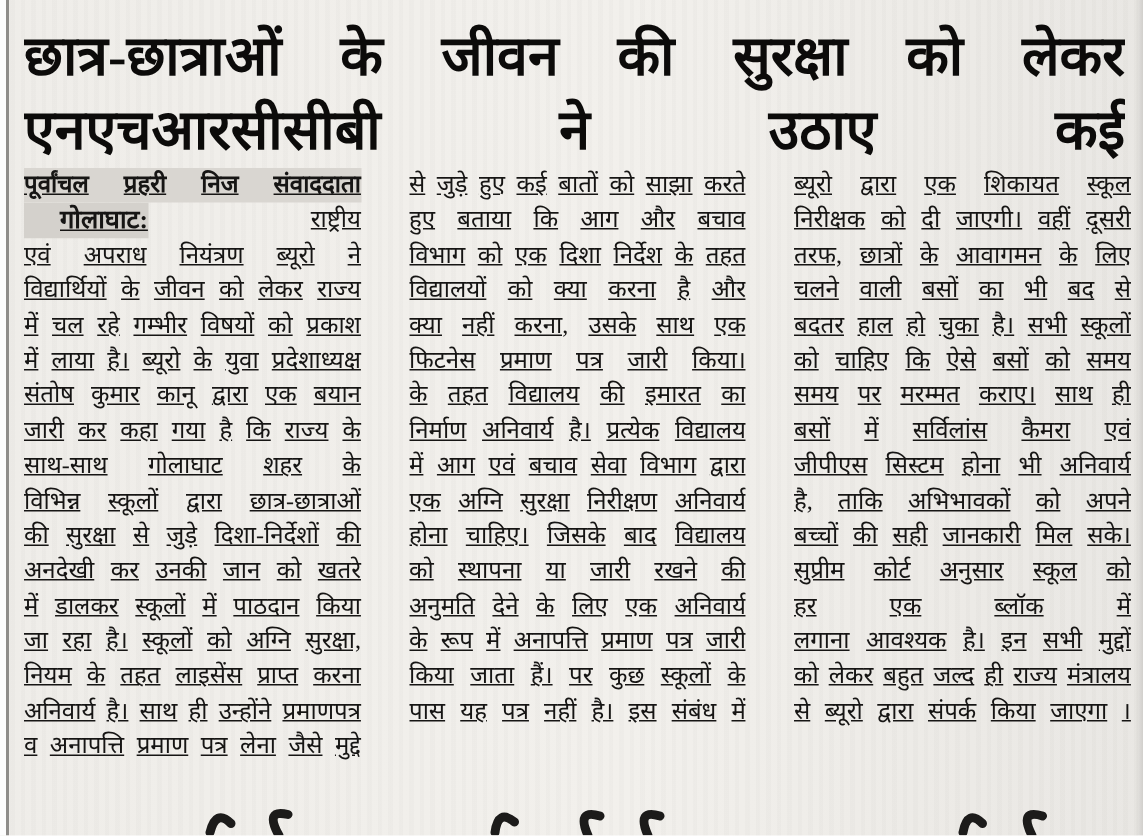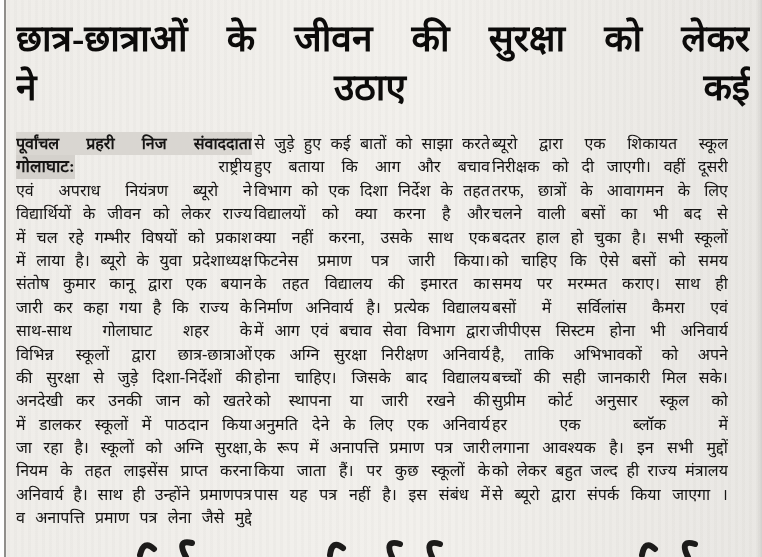--- a/index.html
+++ b/index.html
@@ -21,27 +21,27 @@
   .edge-right{position:absolute;right:0;top:0;width:5px;height:557px;background:linear-gradient(90deg,rgba(0,0,0,0) ,rgba(0,0,0,0.10));}
 
   .content{position:absolute;left:16px;top:0;width:738px;height:557px;}
 
   
   .jline{display:flex;justify-content:space-between;overflow:hidden;white-space:nowrap;}
 
   .headline{margin-top:14px;width:734px;font-weight:bold;color:#0c0b0a;}
   .headline .jline{font-size:37px;height:49px;line-height:49px;letter-spacing:0px;}
 
-  .body-cols{display:flex;gap:2px;margin-top:20px;width:738px;}
+  .body-cols{display:flex;gap:32px;margin-top:0;width:738px;text-decoration:underline;}
   .col{width:236px;font-size:16px;}
   .col .jline{height:23.4px;line-height:23.4px;}
 
   .byline .jline{font-weight:bold;background:#d9d6d1;}
   .dateline-line{display:flex;justify-content:space-between;height:23.4px;line-height:23.4px;overflow:hidden;white-space:nowrap;}
-  .dateline-word{font-weight:bold;background:#d4d1cc;font-size:17px;}
+  .dateline-word{font-weight:bold;background:#d4d1cc;font-size:17px;padding-left:24px;}
 
   .cutoff{position:absolute;left:0;bottom:0;width:762px;height:22px;overflow:hidden;}
 </style>
 </head>
 <body>
 
 <div class="scan">
   <div class="gutter"></div>
   <div class="rule-left"></div>
 
@@ -51,20 +51,21 @@
         <div class="jline">
           <span>छात्र-छात्राओं</span>
           <span>के</span>
           <span>जीवन</span>
           <span>की</span>
           <span>सुरक्षा</span>
           <span>को</span>
           <span>लेकर</span>
         </div>
         <div class="jline">
+          <span>एनएचआरसीसीबी</span>
           <span>ने</span>
           <span>उठाए</span>
           <span>कई</span>
         </div>
       </div>
 
     <div class="body-cols">
 
       <div class="col">
         <div class="byline">

